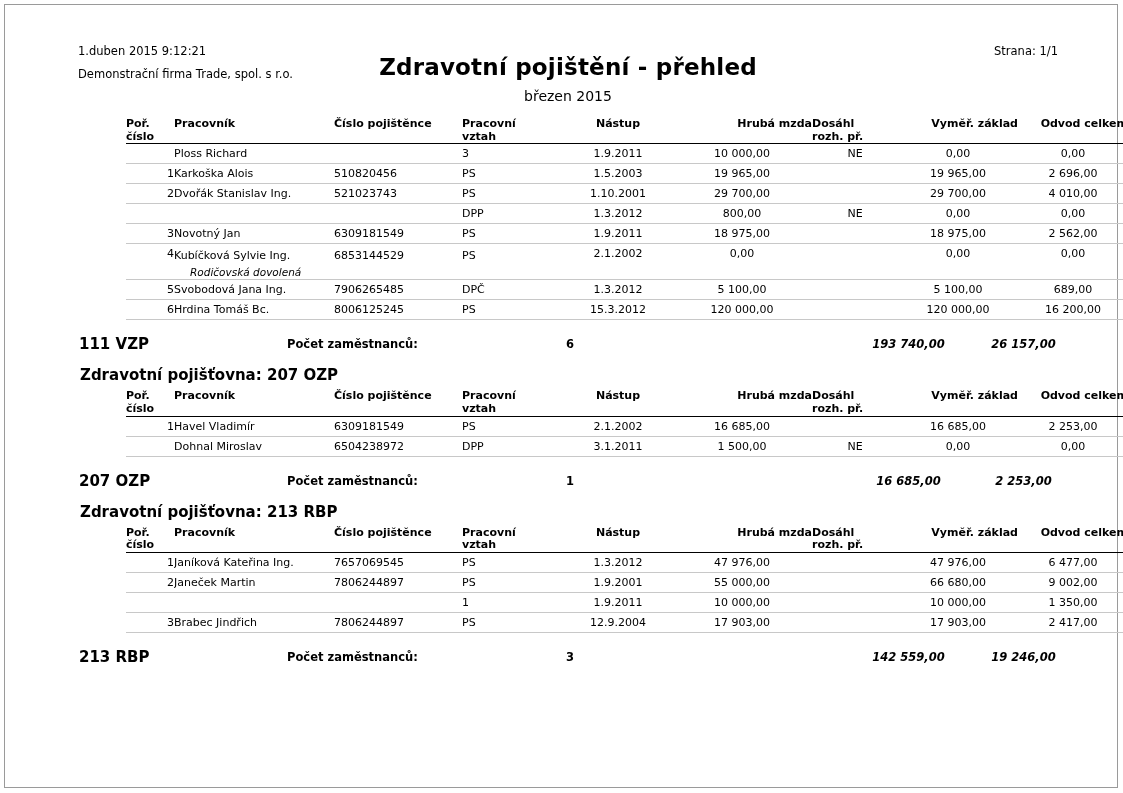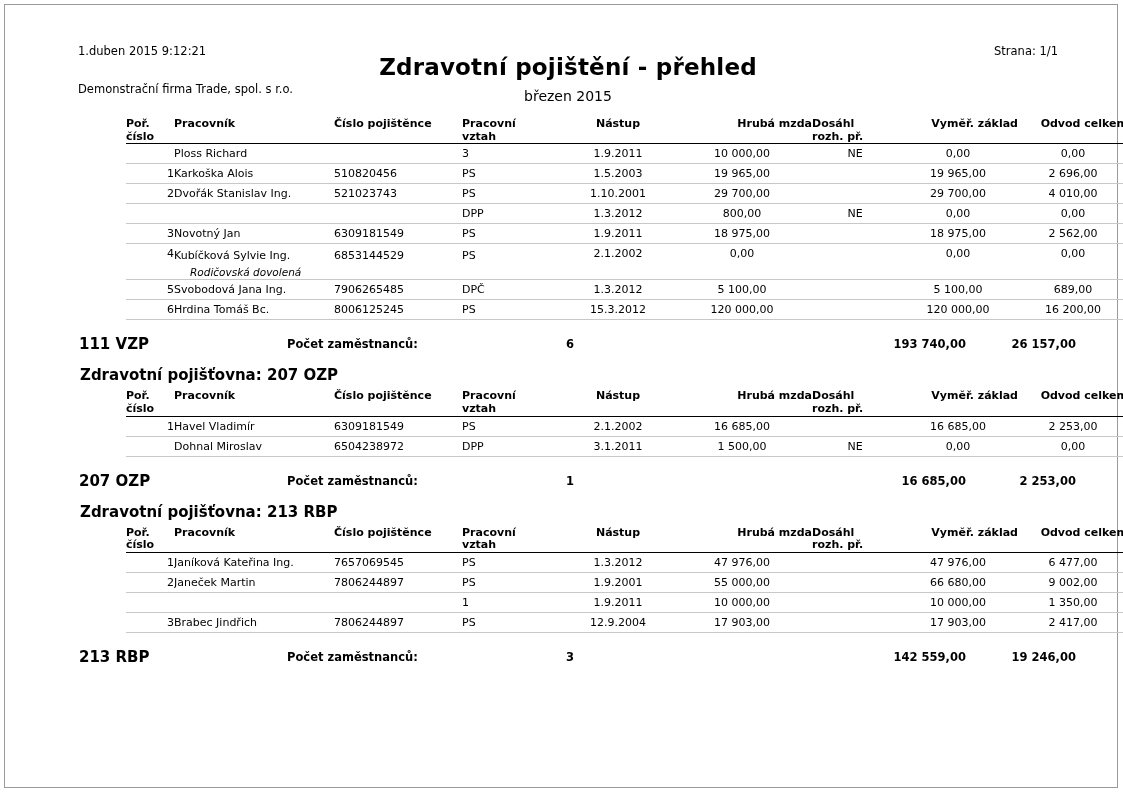--- a/index.html
+++ b/index.html
@@ -43,21 +43,21 @@
   }
   .hdr-datetime {
     position: absolute;
     left: 0;
     top: 4px;
     font-size: 11.5px;
   }
   .hdr-company {
     position: absolute;
     left: 0;
-    top: 42px;
+    top: 27px;
     font-size: 11.5px;
   }
   .hdr-page {
     position: absolute;
     right: 0;
     top: 4px;
     font-size: 11.5px;
   }
   .hdr-title {
     position: absolute;
@@ -159,23 +159,24 @@
     height: 26px;
     vertical-align: middle;
   }
   .summary td.label {
     font-size: 15px;
   }
   .summary td.cnt-label {
     font-size: 11.5px;
   }
   .summary td.num {
-    text-align: right;
+    text-align: center;
     padding-right: 4px;
     font-size: 11.5px;
+    font-style: italic;
   }
   .summary td.cnt-val {
     text-align: center;
     font-size: 11.5px;
   }
 </style>
 </head>
 <body>
 
 <div class="page">

